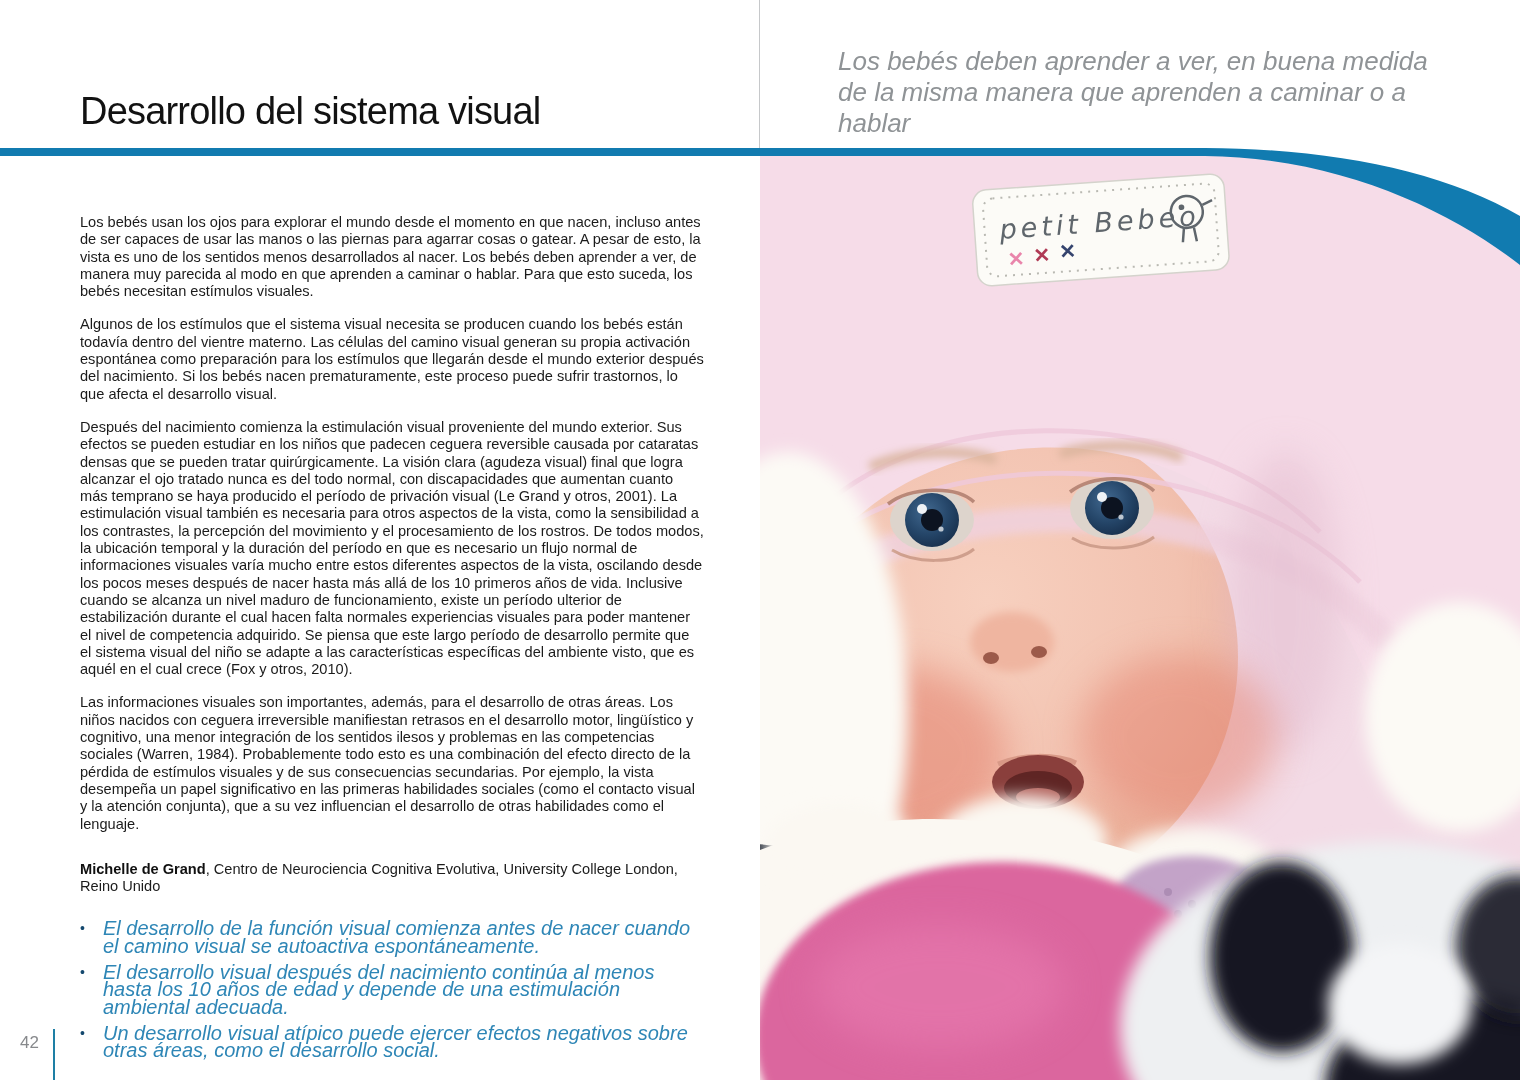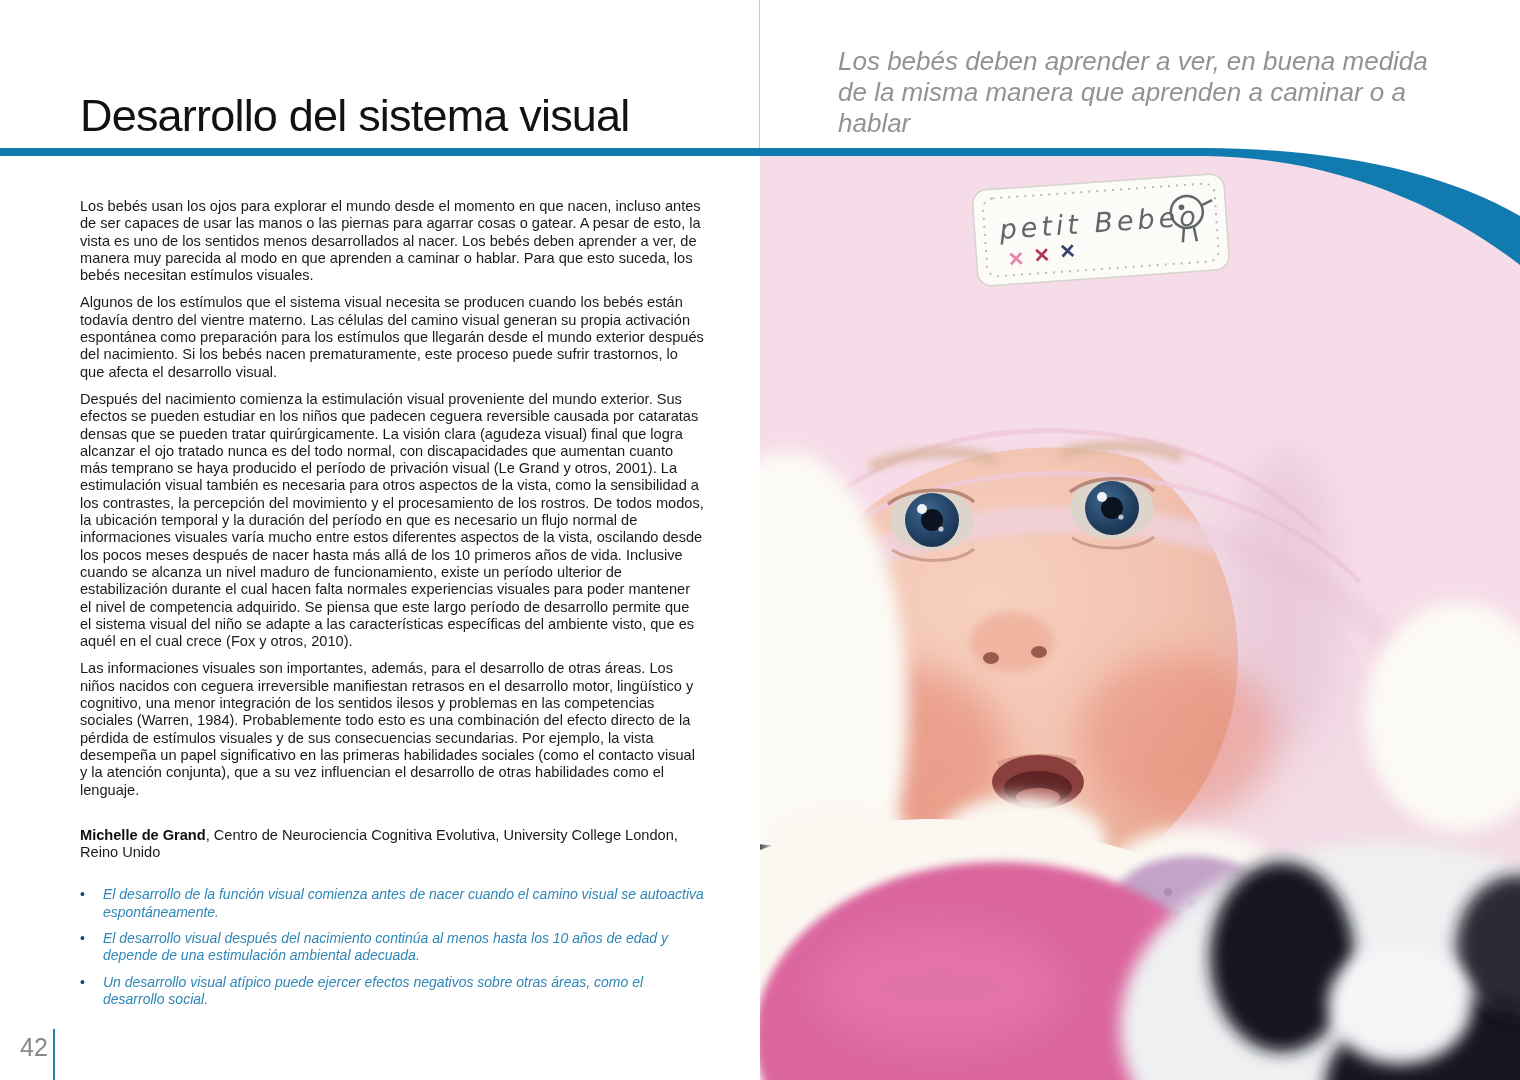--- a/index.html
+++ b/index.html
@@ -5,51 +5,51 @@
   html,body{margin:0;padding:0;}
   body{
     width:1520px;height:1080px;position:relative;overflow:hidden;
     background:#ffffff;
     font-family:"Liberation Sans", sans-serif;
     -webkit-font-smoothing:antialiased;
   }
   
   .title{
     position:absolute;left:80px;top:90px;margin:0;
-    font-size:45px;font-weight:400;letter-spacing:-0.8px;color:#121212;
+    font-size:38px;font-weight:400;letter-spacing:-0.8px;color:#121212;
     white-space:nowrap;
   }
   .quote{
     position:absolute;left:838px;top:46px;width:608px;
     font-style:italic;font-size:26px;line-height:31px;color:#8f9396;
   }
   .top-divider{
     position:absolute;left:759px;top:0;width:1px;height:149px;background:#c6c8ca;
   }
   
   .band-svg{position:absolute;left:0;top:0;width:1520px;height:1080px;pointer-events:none;z-index:5;}
   
   .col{
     position:absolute;left:80px;top:198px;width:624px;color:#1b1b1b;
     font-size:14.6px;line-height:17.3px;
   }
-  .col p{margin:0 0 10px 0;}
+  .col p{margin:16px 0 10px 0;}
   .author{margin-top:28px !important;}
   .author b{color:#101010;}
   .bullets{list-style:none;margin:25px 0 0 0;padding:0;}
   .bullets li{display:flex;margin:0 0 9px 0;}
   .bullets .dot{
     flex:0 0 23px;color:#14486e;font-size:14px;line-height:17.3px;
   }
   .bullets .btxt{
-    flex:1;font-style:italic;color:#2e86b6;font-size:14px;line-height:17.3px;
+    flex:1;font-style:italic;color:#2e86b6;font-size:20px;line-height:17.3px;
   }
   
   .pagenum{
-    position:absolute;left:20px;top:1033px;font-size:25px;color:#87898c;
+    position:absolute;left:20px;top:1033px;font-size:17px;color:#87898c;
   }
   .footer-line{
     position:absolute;left:53px;top:1029px;width:2px;height:51px;background:#1e7fa5;
   }
   
   .photo{
     position:absolute;left:760px;top:152px;width:760px;height:928px;
     overflow:hidden;border-top-right-radius:300px 115px;background:#f3dbe6;z-index:1;
   }
   .photo svg{display:block;}

